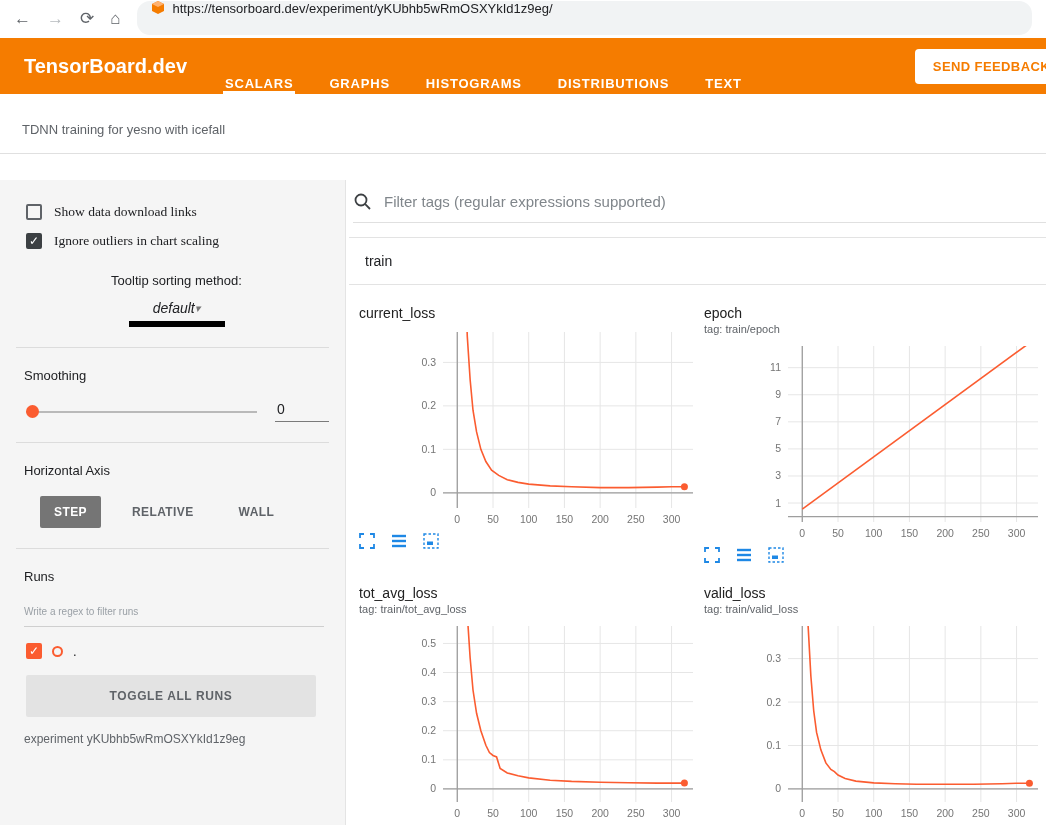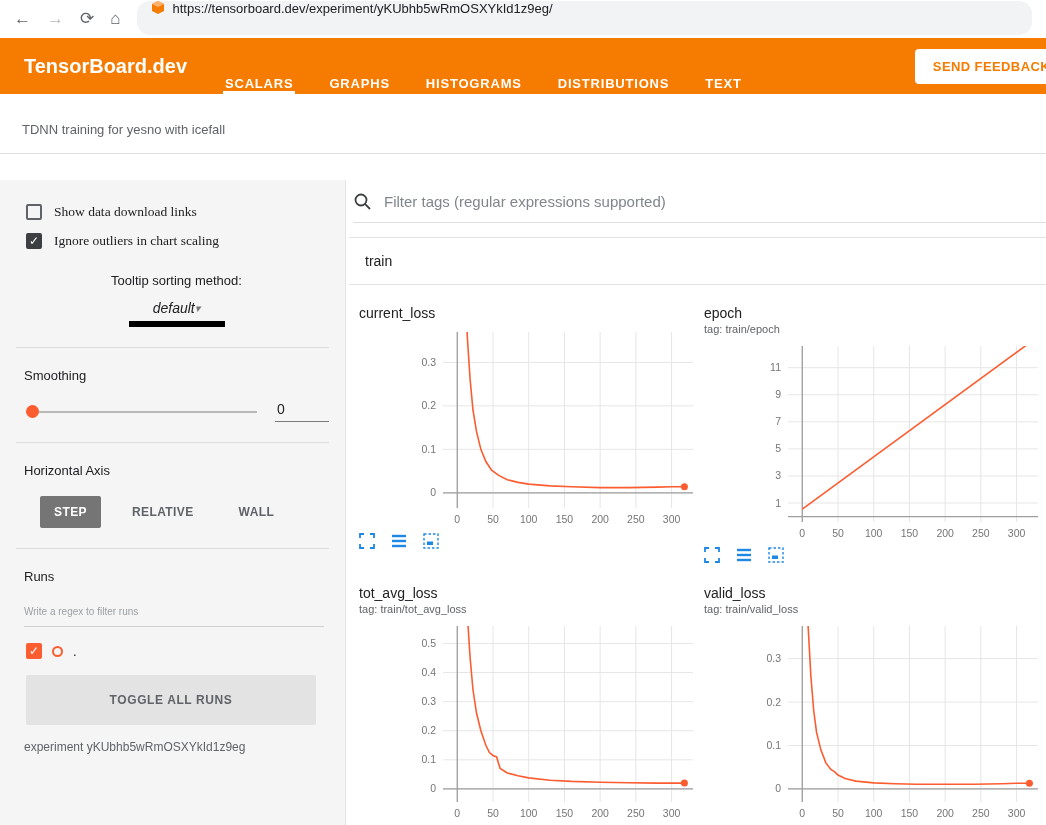--- a/index.html
+++ b/index.html
@@ -42,21 +42,21 @@
   .track { flex:1; height:2px; background:#b9b9b9; position:relative; cursor:pointer; }
   .thumb { position:absolute; left:0; top:-5.5px; width:13px; height:13px; border-radius:50%; background:var(--run); cursor:grab; }
   .slider-value { width:54px; border-bottom:1px solid #7a7a7a; font-size:14px; color:#202124; padding:0 2px 4px 2px; }
   .ha-row { display:flex; gap:17px; margin-left:24px; }
   .ha-btn { font-size:12px; font-weight:bold; letter-spacing:.4px; padding:9px 14px; border-radius:2px; color:#5f6368; background:transparent; border:none; cursor:pointer; }
   .ha-btn.active { background:#757575; color:#fff; }
   .runs-filter { display:block; width:96%; margin:2px 0 0 8px; border:none; border-bottom:1px solid #cfcfcf; background:transparent; font-size:10px; color:#be185d; padding:4px 0 9px 0; outline:none; font-family:"Liberation Sans", sans-serif; }
   .runs-filter::placeholder { color:#9aa0a6; }
   .run-row { display:flex; align-items:center; gap:10px; margin:16px 0 0 10px; font-size:13px; color:#202124; }
   .ring { width:11px; height:11px; border:2px solid var(--run); border-radius:50%; }
-  .toggle-all { display:block; width:290px; height:50px; margin:16px 0 0 10px; background:#e3e3e3; border:none; border-radius:2px; font-size:12px; font-weight:bold; letter-spacing:.6px; color:#5f6368; cursor:pointer; font-family:"Liberation Sans", sans-serif; }
+  .toggle-all { display:block; width:290px; height:42px; margin:16px 0 0 10px; background:#e3e3e3; border:none; border-radius:2px; font-size:12px; font-weight:bold; letter-spacing:.6px; color:#5f6368; cursor:pointer; font-family:"Liberation Sans", sans-serif; }
   .exp-label { margin:15px 0 0 8px; font-size:12px; color:#5f6368; }
 
   
   .main { position:absolute; left:347px; top:180px; right:0; bottom:0; background:#fff; overflow:hidden; }
   .filter-row { display:flex; align-items:center; gap:10px; margin:6px 0 0 6px; padding:6px 0 11px 0; border-bottom:1px solid #e0e0e0; }
   .filter-input { flex:1; border:none; outline:none; background:transparent; font-size:15px; color:#202124; font-family:"Liberation Sans", sans-serif; }
   .filter-input::placeholder { color:#80868b; }
   .train-card { margin:14px 0 0 2px; border-top:1px solid #e3e3e3; border-bottom:1px solid #e3e3e3; padding:15px 16px; font-size:14px; color:#202124; background:#fff; cursor:pointer; }
   .chart-grid { display:grid; grid-template-columns:345px 345px; padding:20px 0 0 12px; }
   .chart-card { margin-bottom:22px; }

